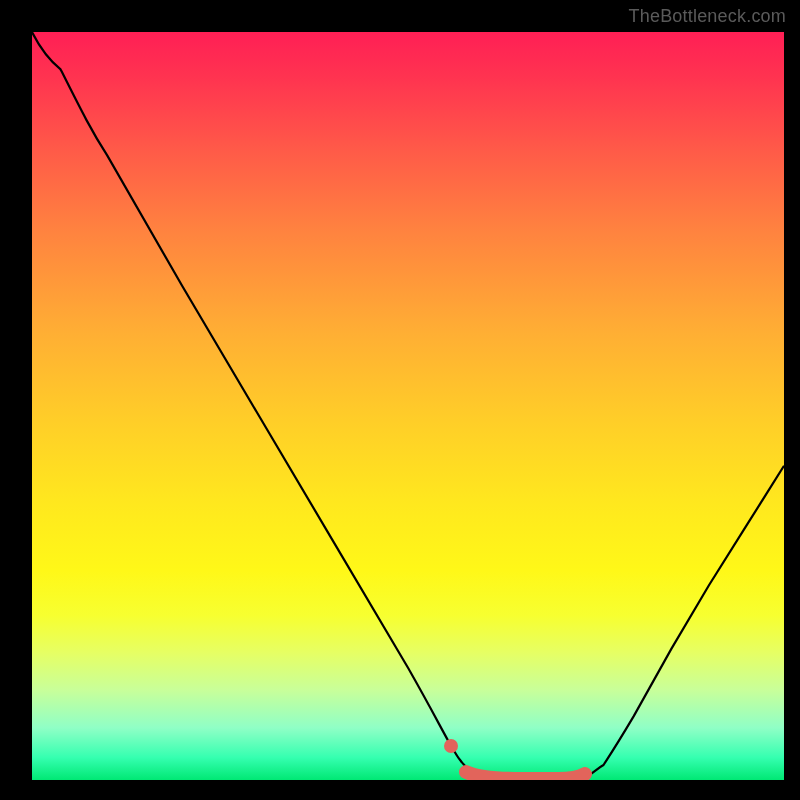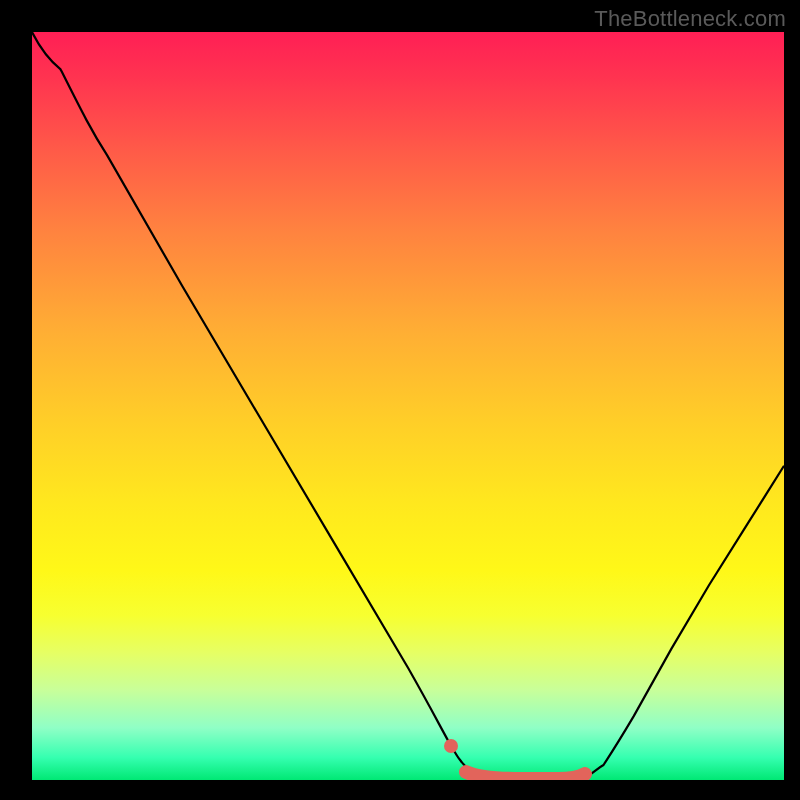--- a/index.html
+++ b/index.html
@@ -31,21 +31,21 @@
       #90ffc6 93%,
       #35ffb0 97%,
       #00e874 100%
     );
   }
   .watermark {
     position: absolute;
     top: 6px;
     right: 14px;
     font-family: Arial, Helvetica, sans-serif;
-    font-size: 22px;
+    font-size: 18px;
     color: #5a5a5a;
     letter-spacing: 0.2px;
   }
   svg.curve {
     position: absolute;
     left: 0; top: 0;
     width: 752px; height: 748px;
   }
   .curve-path {
     fill: none;

